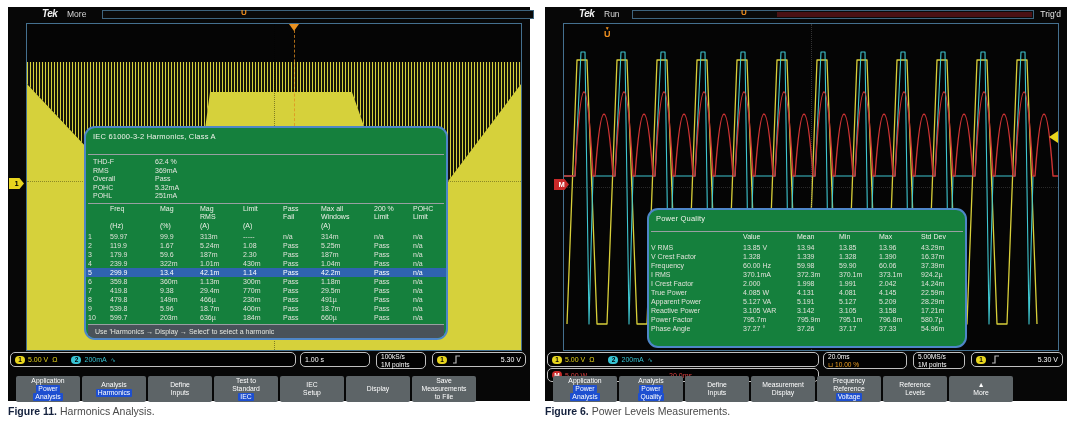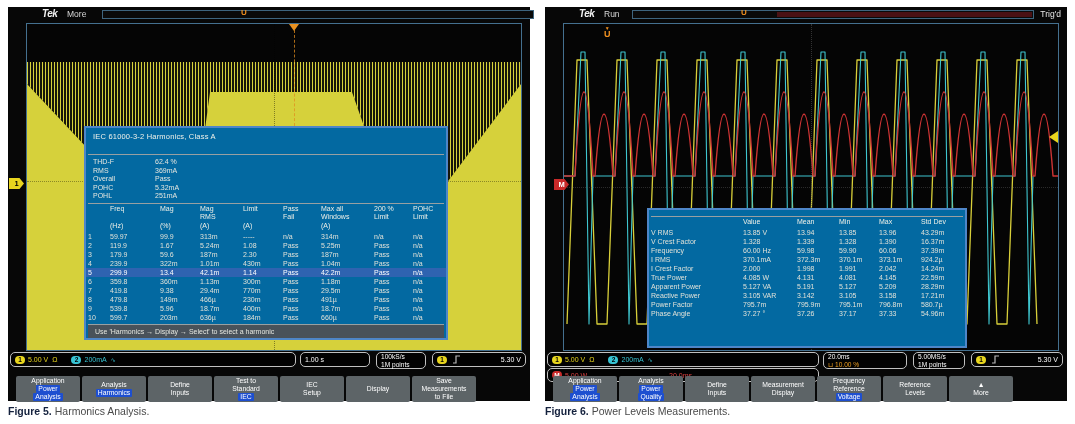--- a/index.html
+++ b/index.html
@@ -34,21 +34,21 @@
   .umark{position:absolute;color:#f09020;font-weight:bold;font-size:9px;line-height:8px;text-align:center}
   .umark .tri{display:block;font-size:5px;line-height:4px;color:#f09020}
 
   
   .chmark{position:absolute;width:15px;height:11px;color:#000;font-size:7.5px;font-weight:bold;
           display:flex;align-items:center;justify-content:center;
           clip-path:polygon(0 0,70% 0,100% 50%,70% 100%,0 100%);}
   .trigarrow{position:absolute;width:0;height:0;border:6px solid transparent;border-right:9px solid #e8d51e;}
 
   
-  .dlg{position:absolute;background:#0369a1;border:2px solid #4e86c8;border-radius:0;
+  .dlg{position:absolute;background:#15803d;border:2px solid #4e86c8;border-radius:11px;
        color:#e4e6df;font-size:7px;overflow:hidden;box-sizing:border-box;}
   .dlg .title{padding:4px 7px 2px;font-size:7.5px;color:#f0f2ea;letter-spacing:.2px}
   .sep{border-top:1px solid #98a0a2;margin:0 2px;}
   .sumgrid{padding:3px 7px 2px;}
   .sumrow{display:flex;line-height:8.6px}
   .sumrow .sl{width:62px}
   table.dtab{border-collapse:collapse;table-layout:fixed;width:100%;font-size:7px;color:#dfe1d8;}
   table.dtab th{font-weight:normal;color:#eef0e8;text-align:left;vertical-align:top;
                 white-space:pre-line;line-height:8.4px;padding:1px 1px 2px 2px;}
   table.dtab td{line-height:9px;padding:0 1px 0 2px;white-space:nowrap;overflow:hidden;}
@@ -334,21 +334,21 @@
         <div>Display</div>
       </div>
       <div class="mbtn">
         <div>Save</div>
         <div>Measurements</div>
         <div>to File</div>
       </div>
     </div>
 </div>
 <div class="cap" style="left:8px">
-  <b>Figure 5.</b><span>Harmonics Analysis.</span>
+  <b>Figure 11.</b><span>Harmonics Analysis.</span>
 </div>
 
 <div class="panel" id="pR">
   <div class="shdr">
     <span class="tek">Tek</span>
     <span class="mode">Run</span>
     <span class="trigd">Trig'd</span>
     <div class="acqbar" style="left:55px;width:400px">
       <div class="redseg" style="width:255px"></div>
       <span class="utick" style="left:108px">U</span>
@@ -360,20 +360,21 @@
     <div class="hdot" style="top:163px"></div>
     <svg id="waves" width="494" height="326" viewBox="0 0 494 326">
       <path id="wY" fill="none" stroke="#d8cf3a" stroke-width="1.3" stroke-linejoin="round" d="M3,300 L13,36 L23,36 L33,300 L43,300 L53,36 L63,36 L73,300 L83,300 L93,36 L103,36 L113,300 L123,300 L133,36 L143,36 L153,300 L163,300 L173,36 L183,36 L193,300 L203,300 L213,36 L223,36 L233,300 L243,300 L253,36 L263,36 L273,300 L283,300 L293,36 L303,36 L313,300 L323,300 L333,36 L343,36 L353,300 L363,300 L373,36 L383,36 L393,300 L403,300 L413,36 L423,36 L433,300 L443,300 L453,36 L463,36 L473,300 "></path>
       <path id="wC" fill="none" stroke="#3fc6cf" stroke-width="1.1" stroke-linejoin="round" d="M-4,152 L11,152 L17,28 L21,28 L25,300 L29,152 L36,152 L51,152 L57,28 L61,28 L65,300 L69,152 L76,152 L91,152 L97,28 L101,28 L105,300 L109,152 L116,152 L131,152 L137,28 L141,28 L145,300 L149,152 L156,152 L171,152 L177,28 L181,28 L185,300 L189,152 L196,152 L211,152 L217,28 L221,28 L225,300 L229,152 L236,152 L251,152 L257,28 L261,28 L265,300 L269,152 L276,152 L291,152 L297,28 L301,28 L305,300 L309,152 L316,152 L331,152 L337,28 L341,28 L345,300 L349,152 L356,152 L371,152 L377,28 L381,28 L385,300 L389,152 L396,152 L411,152 L417,28 L421,28 L425,300 L429,152 L436,152 L451,152 L457,28 L461,28 L465,300 L469,152 "></path>
       <path id="wR" fill="none" stroke="#cf3434" stroke-width="1.4" stroke-linejoin="round" d="M0,152 L11,152 Q20,-16 29,152 L31,152 Q40,28 49,152 L51,152 Q60,-16 69,152 L71,152 Q80,28 89,152 L91,152 Q100,-16 109,152 L111,152 Q120,28 129,152 L131,152 Q140,-16 149,152 L151,152 Q160,28 169,152 L171,152 Q180,-16 189,152 L191,152 Q200,28 209,152 L211,152 Q220,-16 229,152 L231,152 Q240,28 249,152 L251,152 Q260,-16 269,152 L271,152 Q280,28 289,152 L291,152 Q300,-16 309,152 L311,152 Q320,28 329,152 L331,152 Q340,-16 349,152 L351,152 Q360,28 369,152 L371,152 Q380,-16 389,152 L391,152 Q400,28 409,152 L411,152 Q420,-16 429,152 L431,152 Q440,28 449,152 L451,152 Q460,-16 469,152 L471,152 Q480,28 489,152 L494,152"></path>
     </svg>
     <div class="umark" style="left:40px;top:2px"><span class="tri">▼</span><span>U</span></div>
     <div class="trigarrow" style="right:0;top:107px"></div>
 
     <div class="dlg" style="left:83px;top:184px;width:320px;height:140px">
+      <div class="title">Power Quality</div>
       <div style="height:6px"></div>
       <div class="sep"></div>
       <table class="dtab" id="tabR">
         <colgroup>
             <col style="width:92px">
             <col style="width:54px">
             <col style="width:42px">
             <col style="width:40px">
             <col style="width:42px">
             <col style="width:46px">

